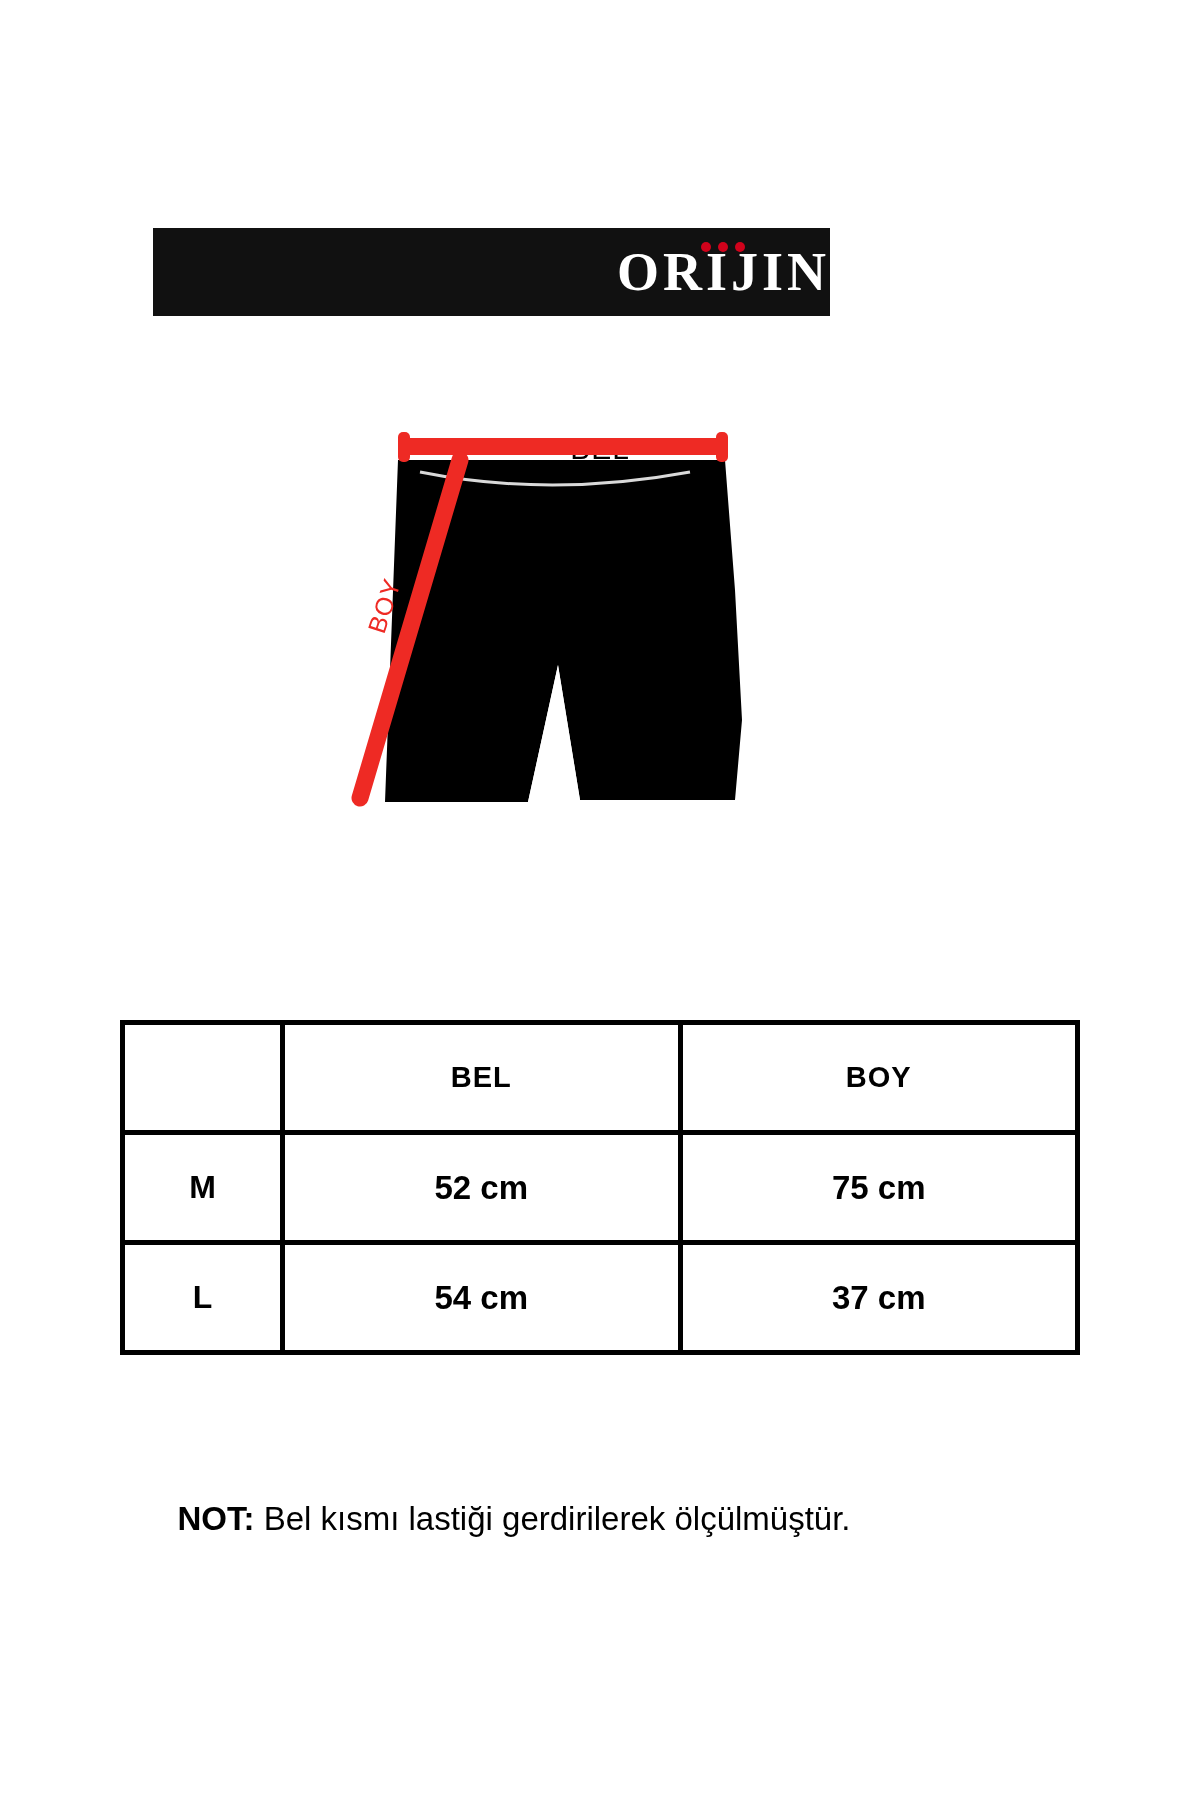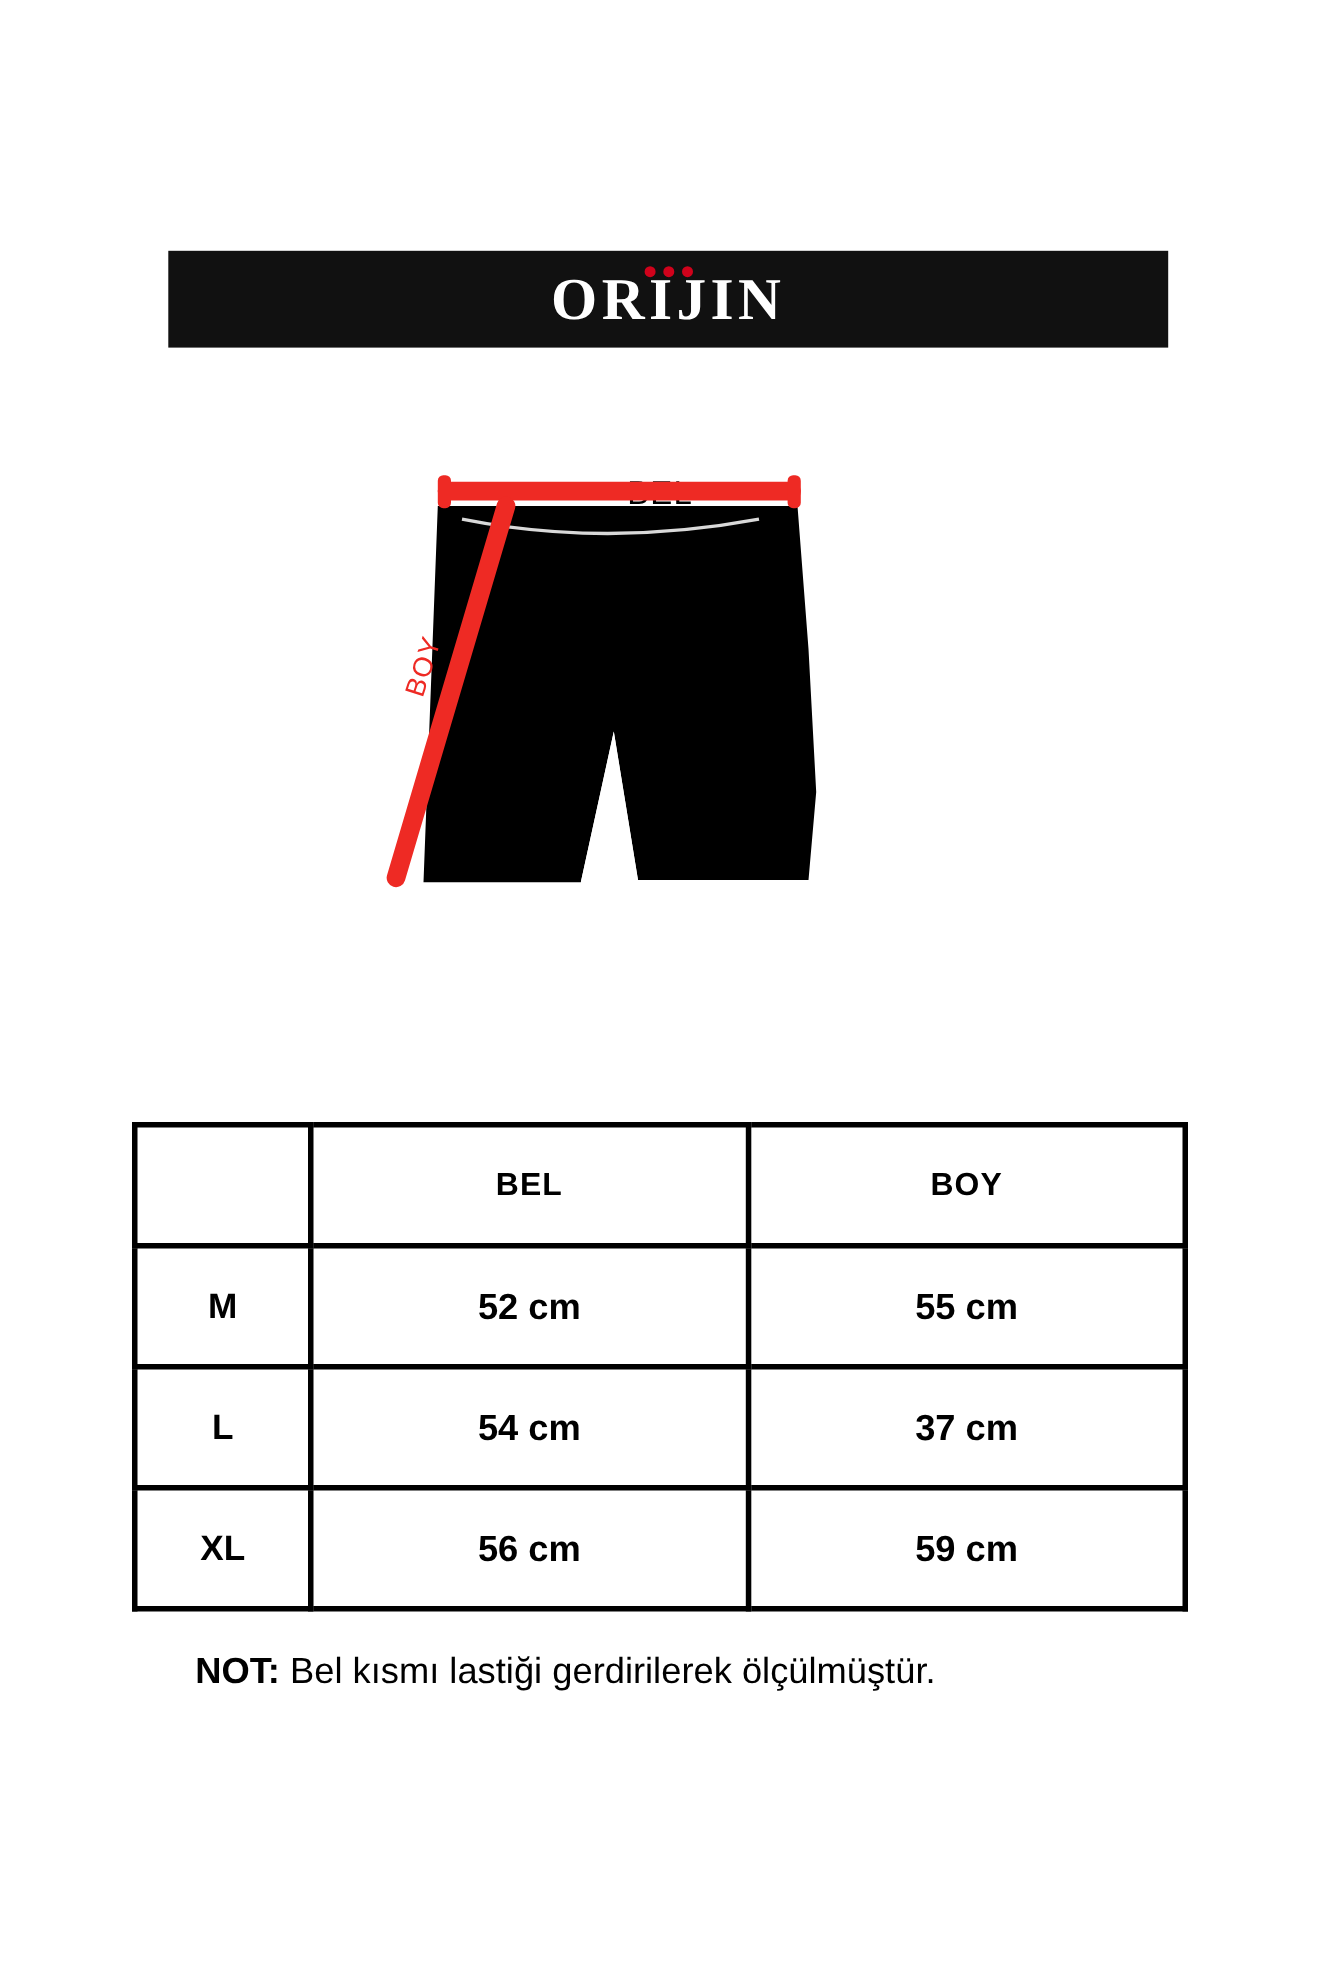--- a/index.html
+++ b/index.html
@@ -14,26 +14,26 @@
     font-family: "Liberation Sans", sans-serif;
     color: #000000;
     overflow: hidden;
   }
 
   
   .brand-banner {
     position: absolute;
     left: 153px;
     top: 228px;
-    width: 909px;
+    width: 677px;
     height: 88px;
     background: #111111;
     display: flex;
     align-items: center;
-    justify-content: center;
+    justify-content: flex-end;
   }
   .brand-wordmark {
     position: relative;
     color: #ffffff;
     font-family: "Liberation Serif", serif;
     font-weight: bold;
     font-size: 54px;
     letter-spacing: 4px;
     line-height: 1;
     white-space: nowrap;
@@ -162,31 +162,26 @@
       <tr>
         <th class="col-size corner-cell"></th>
         <th>BEL</th>
         <th>BOY</th>
       </tr>
     </thead>
     <tbody>
       <tr>
         <td class="col-size row-head">M</td>
         <td>52 cm</td>
-        <td>55 cm</td>
+        <td>75 cm</td>
       </tr>
       <tr>
         <td class="col-size row-head">L</td>
         <td>54 cm</td>
         <td>37 cm</td>
-      </tr>
-      <tr>
-        <td class="col-size row-head">XL</td>
-        <td>56 cm</td>
-        <td>59 cm</td>
       </tr>
     </tbody>
   </table>
 </div>
 
 <div class="note-line">
   <b>NOT:</b><span> Bel kısmı lastiği gerdirilerek ölçülmüştür.</span>
 </div>
 
 </body></html>

